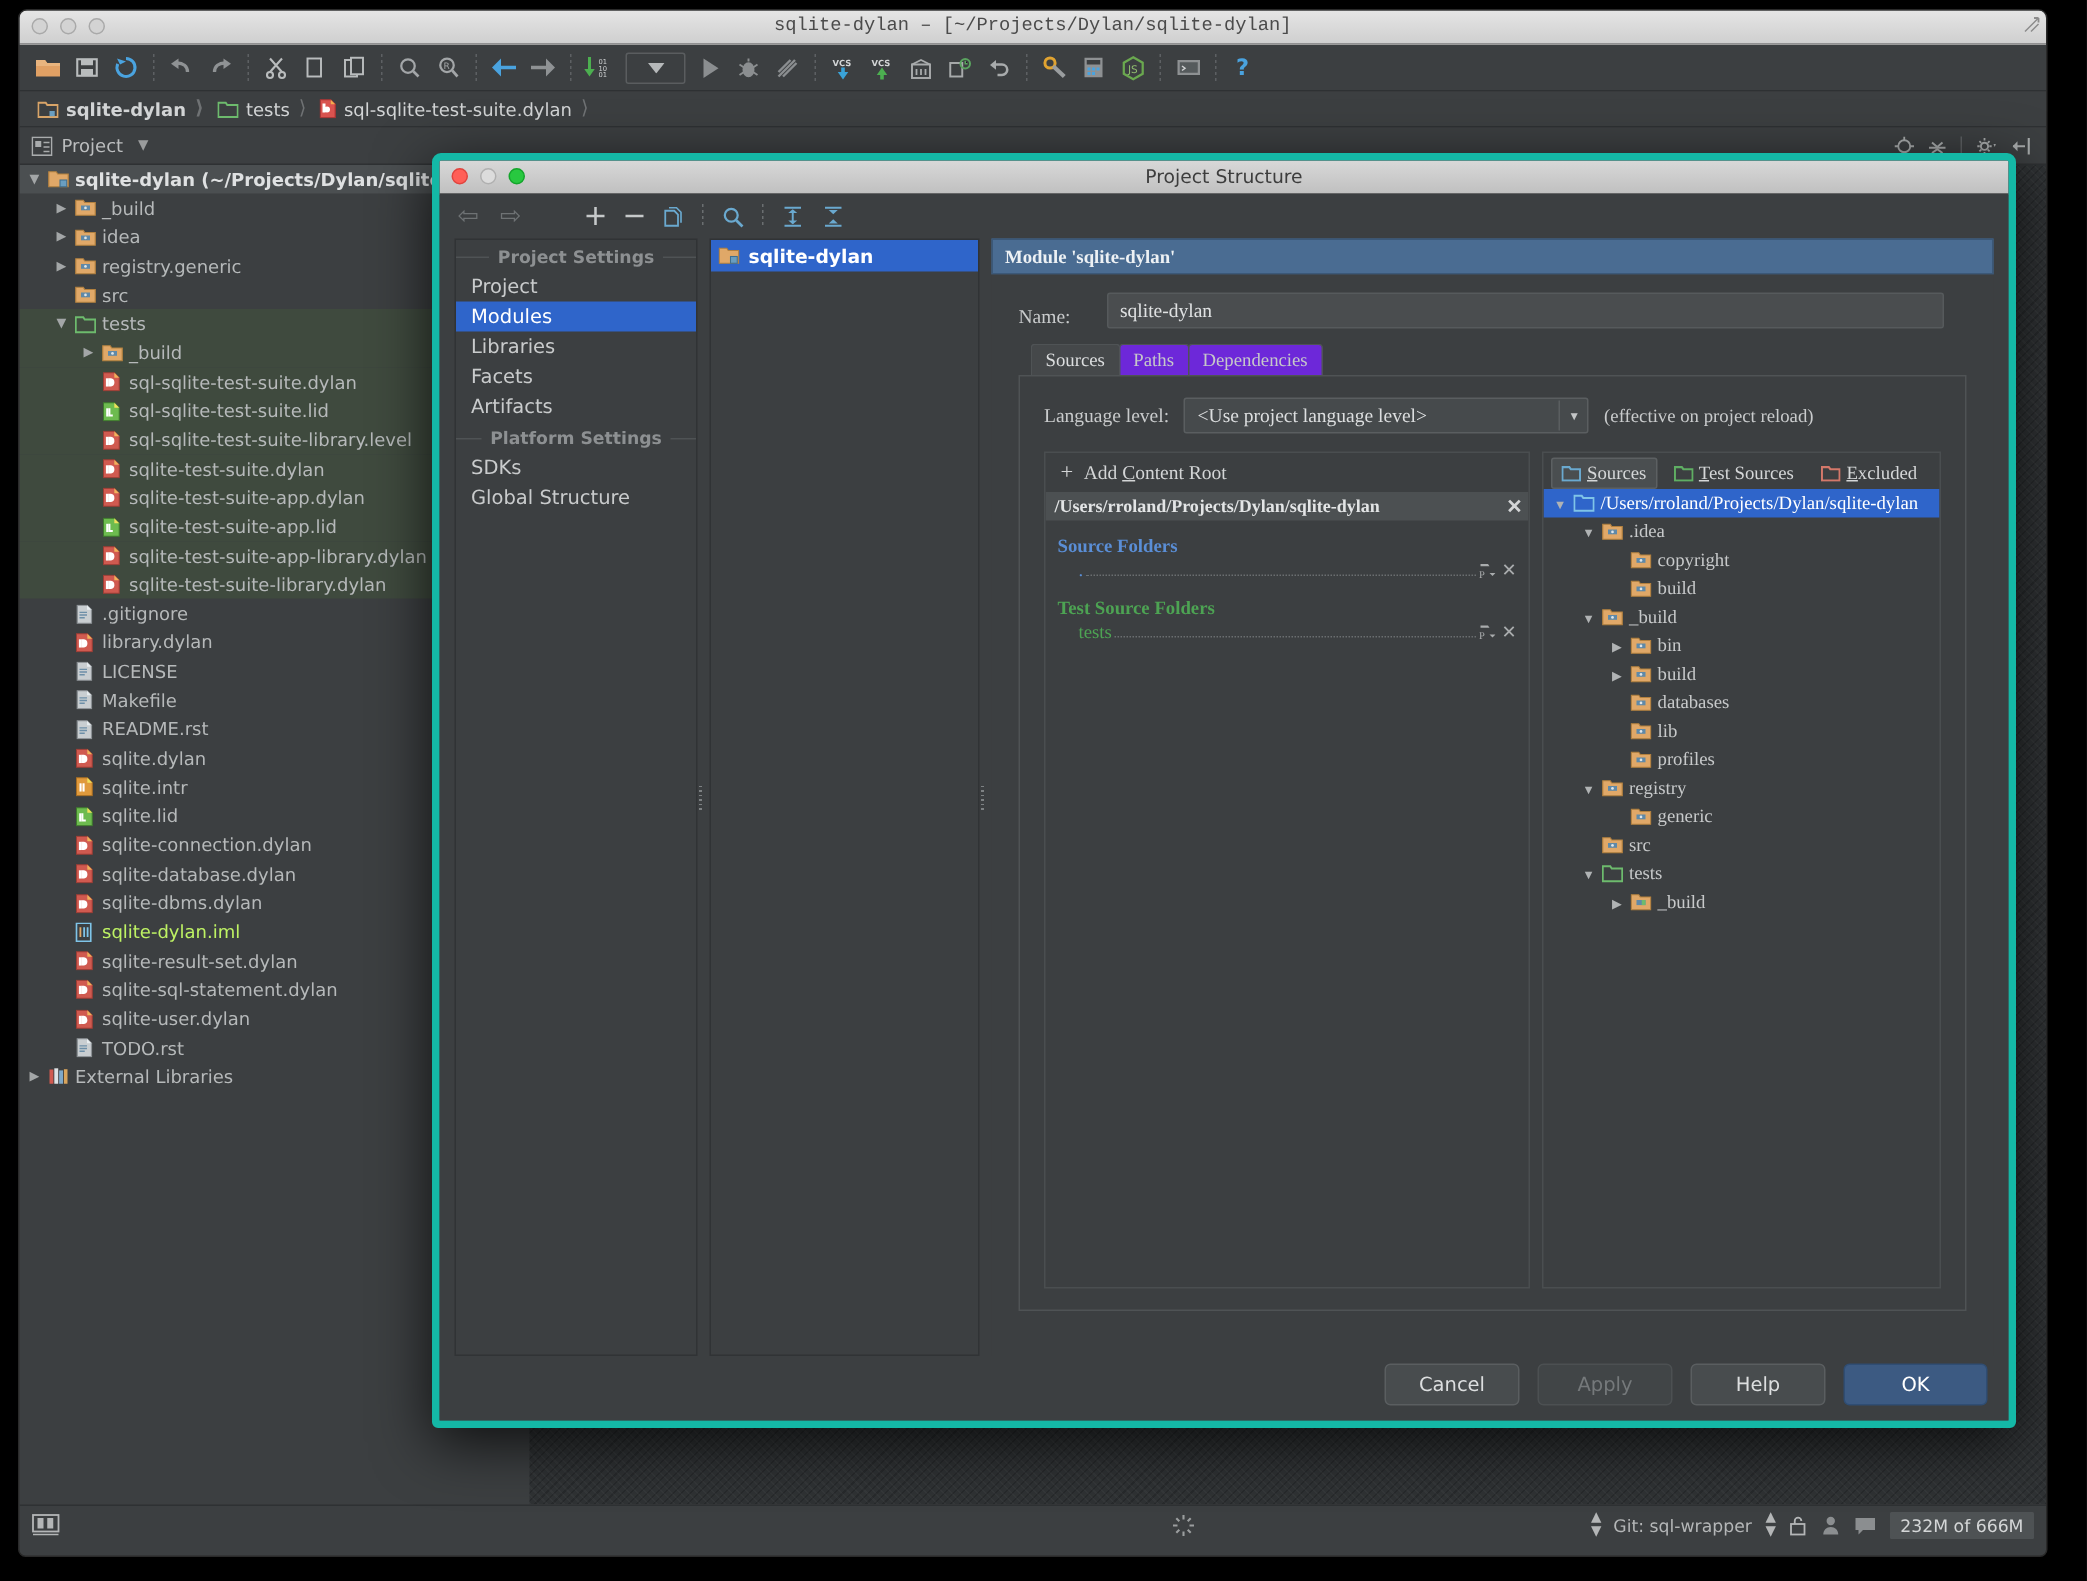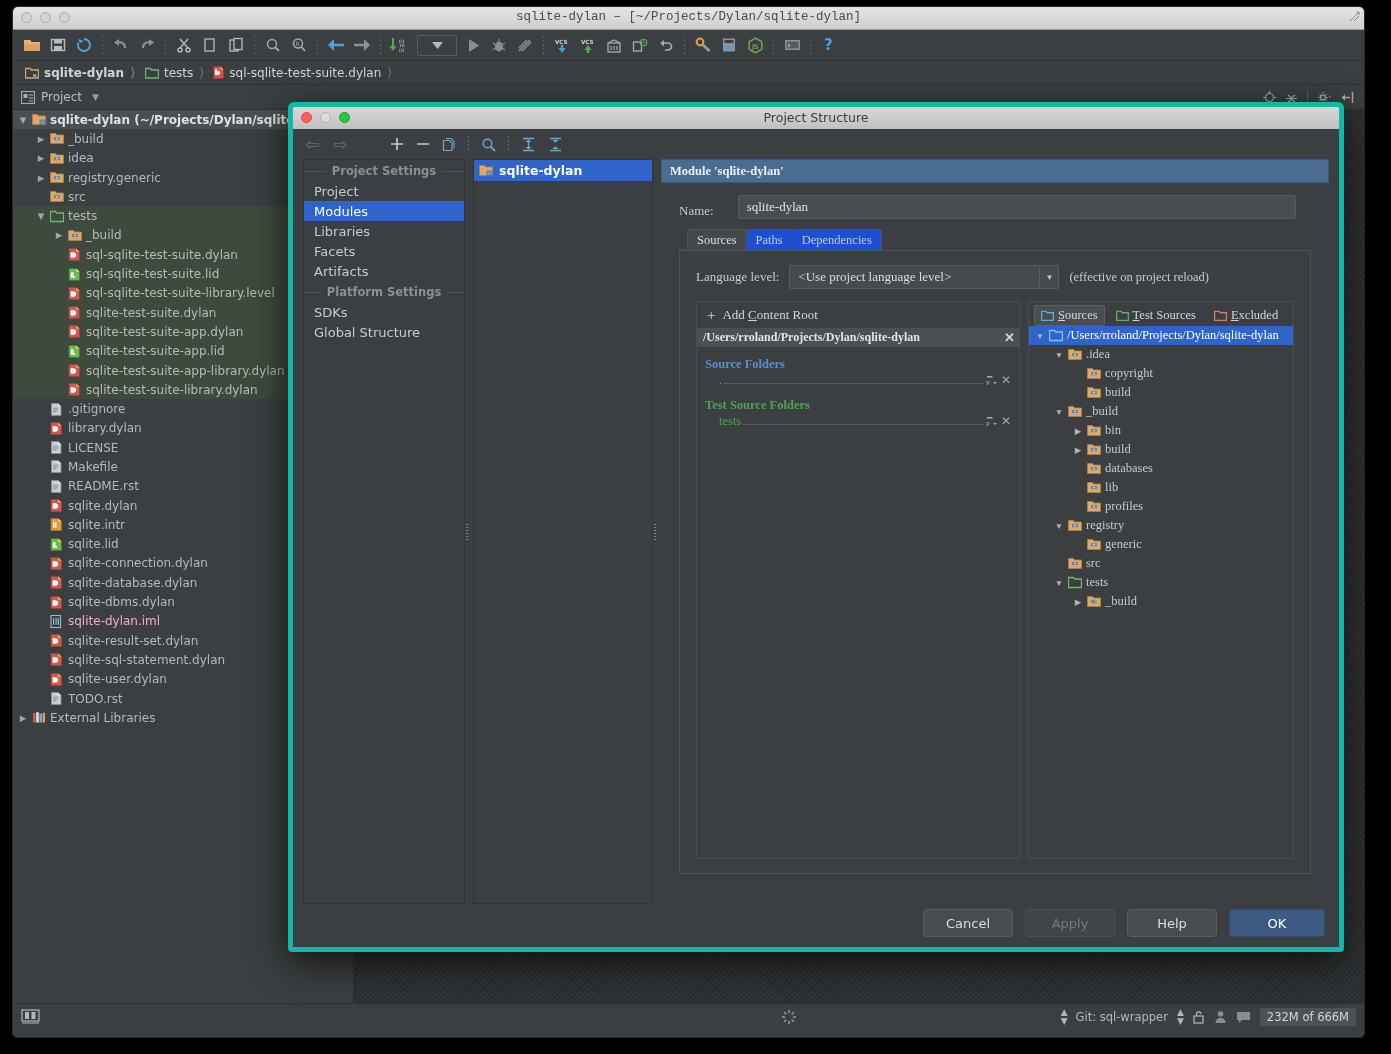--- a/index.html
+++ b/index.html
@@ -143,21 +143,21 @@
     padding-left: 4px;
   }
   .trow.sel-root { background: #4b4f51; }
   .trow.green-bg { background: #3f4a3e; }
   .trow .arrow {
     width: 12px; flex: 0 0 12px; text-align: center;
     color: #a3a6a7; font-size: 8.5px;
   }
   .trow .nm { margin-left: 4px; }
   .trow .nm.bold { font-weight: bold; color: #dfe1e2; }
-  .trow .nm.iml { color: #f9a8d4; }
+  .trow .nm.iml { color: #bef264; }
   .ind { display: inline-block; }
 
   
   .status-bar {
     height: 26px;
     background: #3c3f41;
     border-top: 1px solid #2e3133;
     display: flex; align-items: center;
     font-size: 11.5px; color: #b4b6b7;
     position: relative;
@@ -279,21 +279,21 @@
     height: 21px;
   }
   .tab {
     height: 20px;
     padding: 0 9px;
     display: flex; align-items: center;
     font-size: 12.5px; color: #c6c8c9;
     border: 1px solid #4f5355;
     border-bottom: none;
     border-radius: 3px 3px 0 0;
-    background: #1d4ed8;
+    background: #6d28d9;
     margin-right: -1px;
   }
   .tab.active { background: #45484a; color: #dcdedf; }
   .tab-content {
     margin: 0 18px 0 18px;
     border: 1px solid #4f5355;
     height: 622px;
     position: relative;
     background: #3c3f41;
   }

